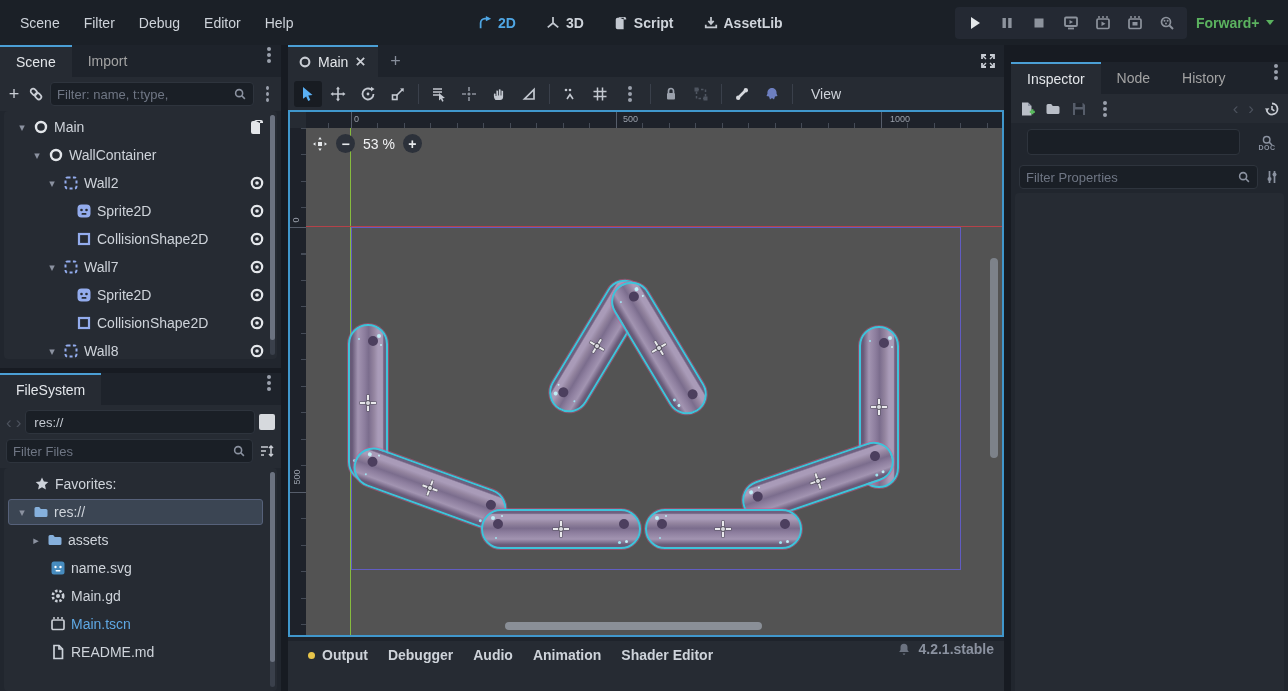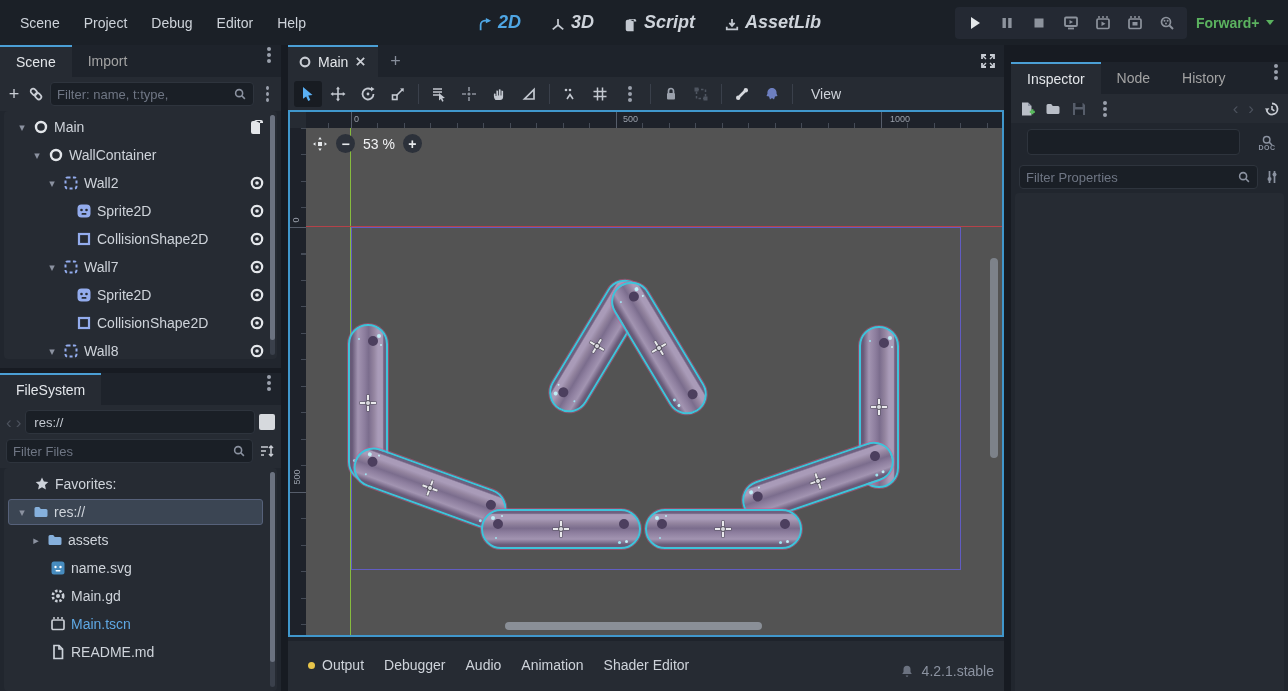--- a/index.html
+++ b/index.html
@@ -13,21 +13,21 @@
   .dots3 { width:4px; height:4px; border-radius:50%; background:#9aa0ac; display:inline-block;
            box-shadow:0 6px 0 #9aa0ac, 0 -6px 0 #9aa0ac; margin:0 6px; }
   .chev { color:#757c89; font-size:17px; line-height:1; }
   .chev.dis { color:#4c525d; }
 
   
   .topbar { position:absolute; left:0; top:0; width:1288px; height:45px; background:#1b2027; display:flex; align-items:center; }
   .menus { display:flex; align-items:center; margin-left:8px; }
   .menu-item { padding:6px 12px; color:#ced3da; font-size:14px; border-radius:3px; }
   .wspace { position:absolute; left:468px; top:0; height:45px; display:flex; align-items:center; gap:10px; }
-  .ws-btn { display:flex; align-items:center; gap:6px; padding:5px 10px; border-radius:3px; font-size:18px; font-weight:bold; color:#ced3da;font-style:italic; }
+  .ws-btn { display:flex; align-items:center; gap:6px; padding:5px 10px; border-radius:3px; font-size:14px; font-weight:bold; color:#ced3da; }
   .ws-btn.active { color:#4fa6e4; }
   .playbar { position:absolute; left:955px; top:7px; height:32px; width:232px; background:#242933; border-radius:4px; display:flex; align-items:center; justify-content:space-around; padding:0 4px; }
   .renderer { position:absolute; left:1196px; top:0; height:45px; display:flex; align-items:center; gap:7px; }
   .renderer-label { color:#5bb25f; font-weight:bold; font-size:14px; }
   .caret-down { width:0; height:0; border-left:4px solid transparent; border-right:4px solid transparent; border-top:5px solid #5bb25f; display:inline-block; }
 
   
   .dock { position:absolute; background:#21262e; }
   .dock-tabs { height:32px; display:flex; align-items:stretch; background:#1e232b; position:relative; }
   .dock-tab { display:flex; align-items:center; padding:0 16px; font-size:14px; color:#a3a3a3; position:relative; }
@@ -108,42 +108,42 @@
   .ph { position:absolute; top:7px; left:0; height:2px; width:16px; background:#e9e9ec; box-shadow:0 0 0 .5px #55505e; }
   .pc { position:absolute; left:5px; top:5px; width:6px; height:6px; border-radius:50%; background:#d9d9de; border:1px solid #55505e; }
   .bub { position:absolute; border-radius:50%; background:#bfeef5; }
   .b1 { left:8px; top:5px; width:4px; height:4px; box-shadow:9px -2px 0 -1px #bfeef5, 3px 20px 0 -1px #9fe2ef; }
   .b2 { right:11px; bottom:4px; width:3px; height:3px; box-shadow:-7px 1px 0 0 #9fe2ef; }
 
   .hscrollbar { position:absolute; left:215px; top:510px; width:257px; height:8px; border-radius:4px; background:#949aa3; opacity:.85; z-index:7; }
   .vscrollbar { position:absolute; left:700px; top:146px; width:8px; height:200px; border-radius:4px; background:#858b94; opacity:.85; z-index:7; }
 
   .bottom-bar { position:absolute; left:0; top:596px; width:716px; height:50px; background:#262b33; display:flex; align-items:flex-start; }
-  .bb-row { display:flex; align-items:flex-end; height:38px; width:100%; padding:0 10px; }
+  .bb-row { display:flex; align-items:flex-start; height:38px; width:100%; padding:0 10px;font-weight:bold; }
   .bb-item { padding:6px 10px; color:#ced3da; font-size:14px; display:flex; align-items:center; gap:7px; }
   .bb-dot { width:7px; height:7px; border-radius:50%; background:#e8c54a; }
   .bb-right { margin-left:auto; display:flex; align-items:center; gap:8px; color:#8b92a0; font-size:14px; }
 
   
   .insp-dock { left:1011px; top:45px; width:277px; height:646px;margin-top:17px; }
   .insp-toolbar { display:flex; align-items:center; gap:10px; padding:6px 8px; background:#262b33; }
   .insp-namebar { margin:2px 8px; height:26px; background:#1a1f26; border:1px solid #2e343d; border-radius:4px; }
   .insp-row { display:flex; align-items:center; gap:6px; padding:4px 8px; }
   .doc-btn { display:flex; flex-direction:column; align-items:center; width:26px; color:#8b92a0; }
   .doc-txt { font-size:7px; font-weight:bold; letter-spacing:.5px; margin-top:-3px; }
 </style>
 </head>
 <body>
 
 <div class="root">
 
   <div class="topbar">
     <div class="menus">
       <div class="menu-item">Scene</div>
-      <div class="menu-item">Project</div>
+      <div class="menu-item">Filter</div>
       <div class="menu-item">Debug</div>
       <div class="menu-item">Editor</div>
       <div class="menu-item">Help</div>
     </div>
 
     <div class="wspace">
       <div class="ws-btn active">
         <span class="icon14">
           <svg viewBox="0 0 16 16" width="14" height="14">
               <path d="M3 14 V8 a5 5 0 0 1 5-5 h4" fill="none" stroke="#4fa6e4" stroke-width="2"></path>

